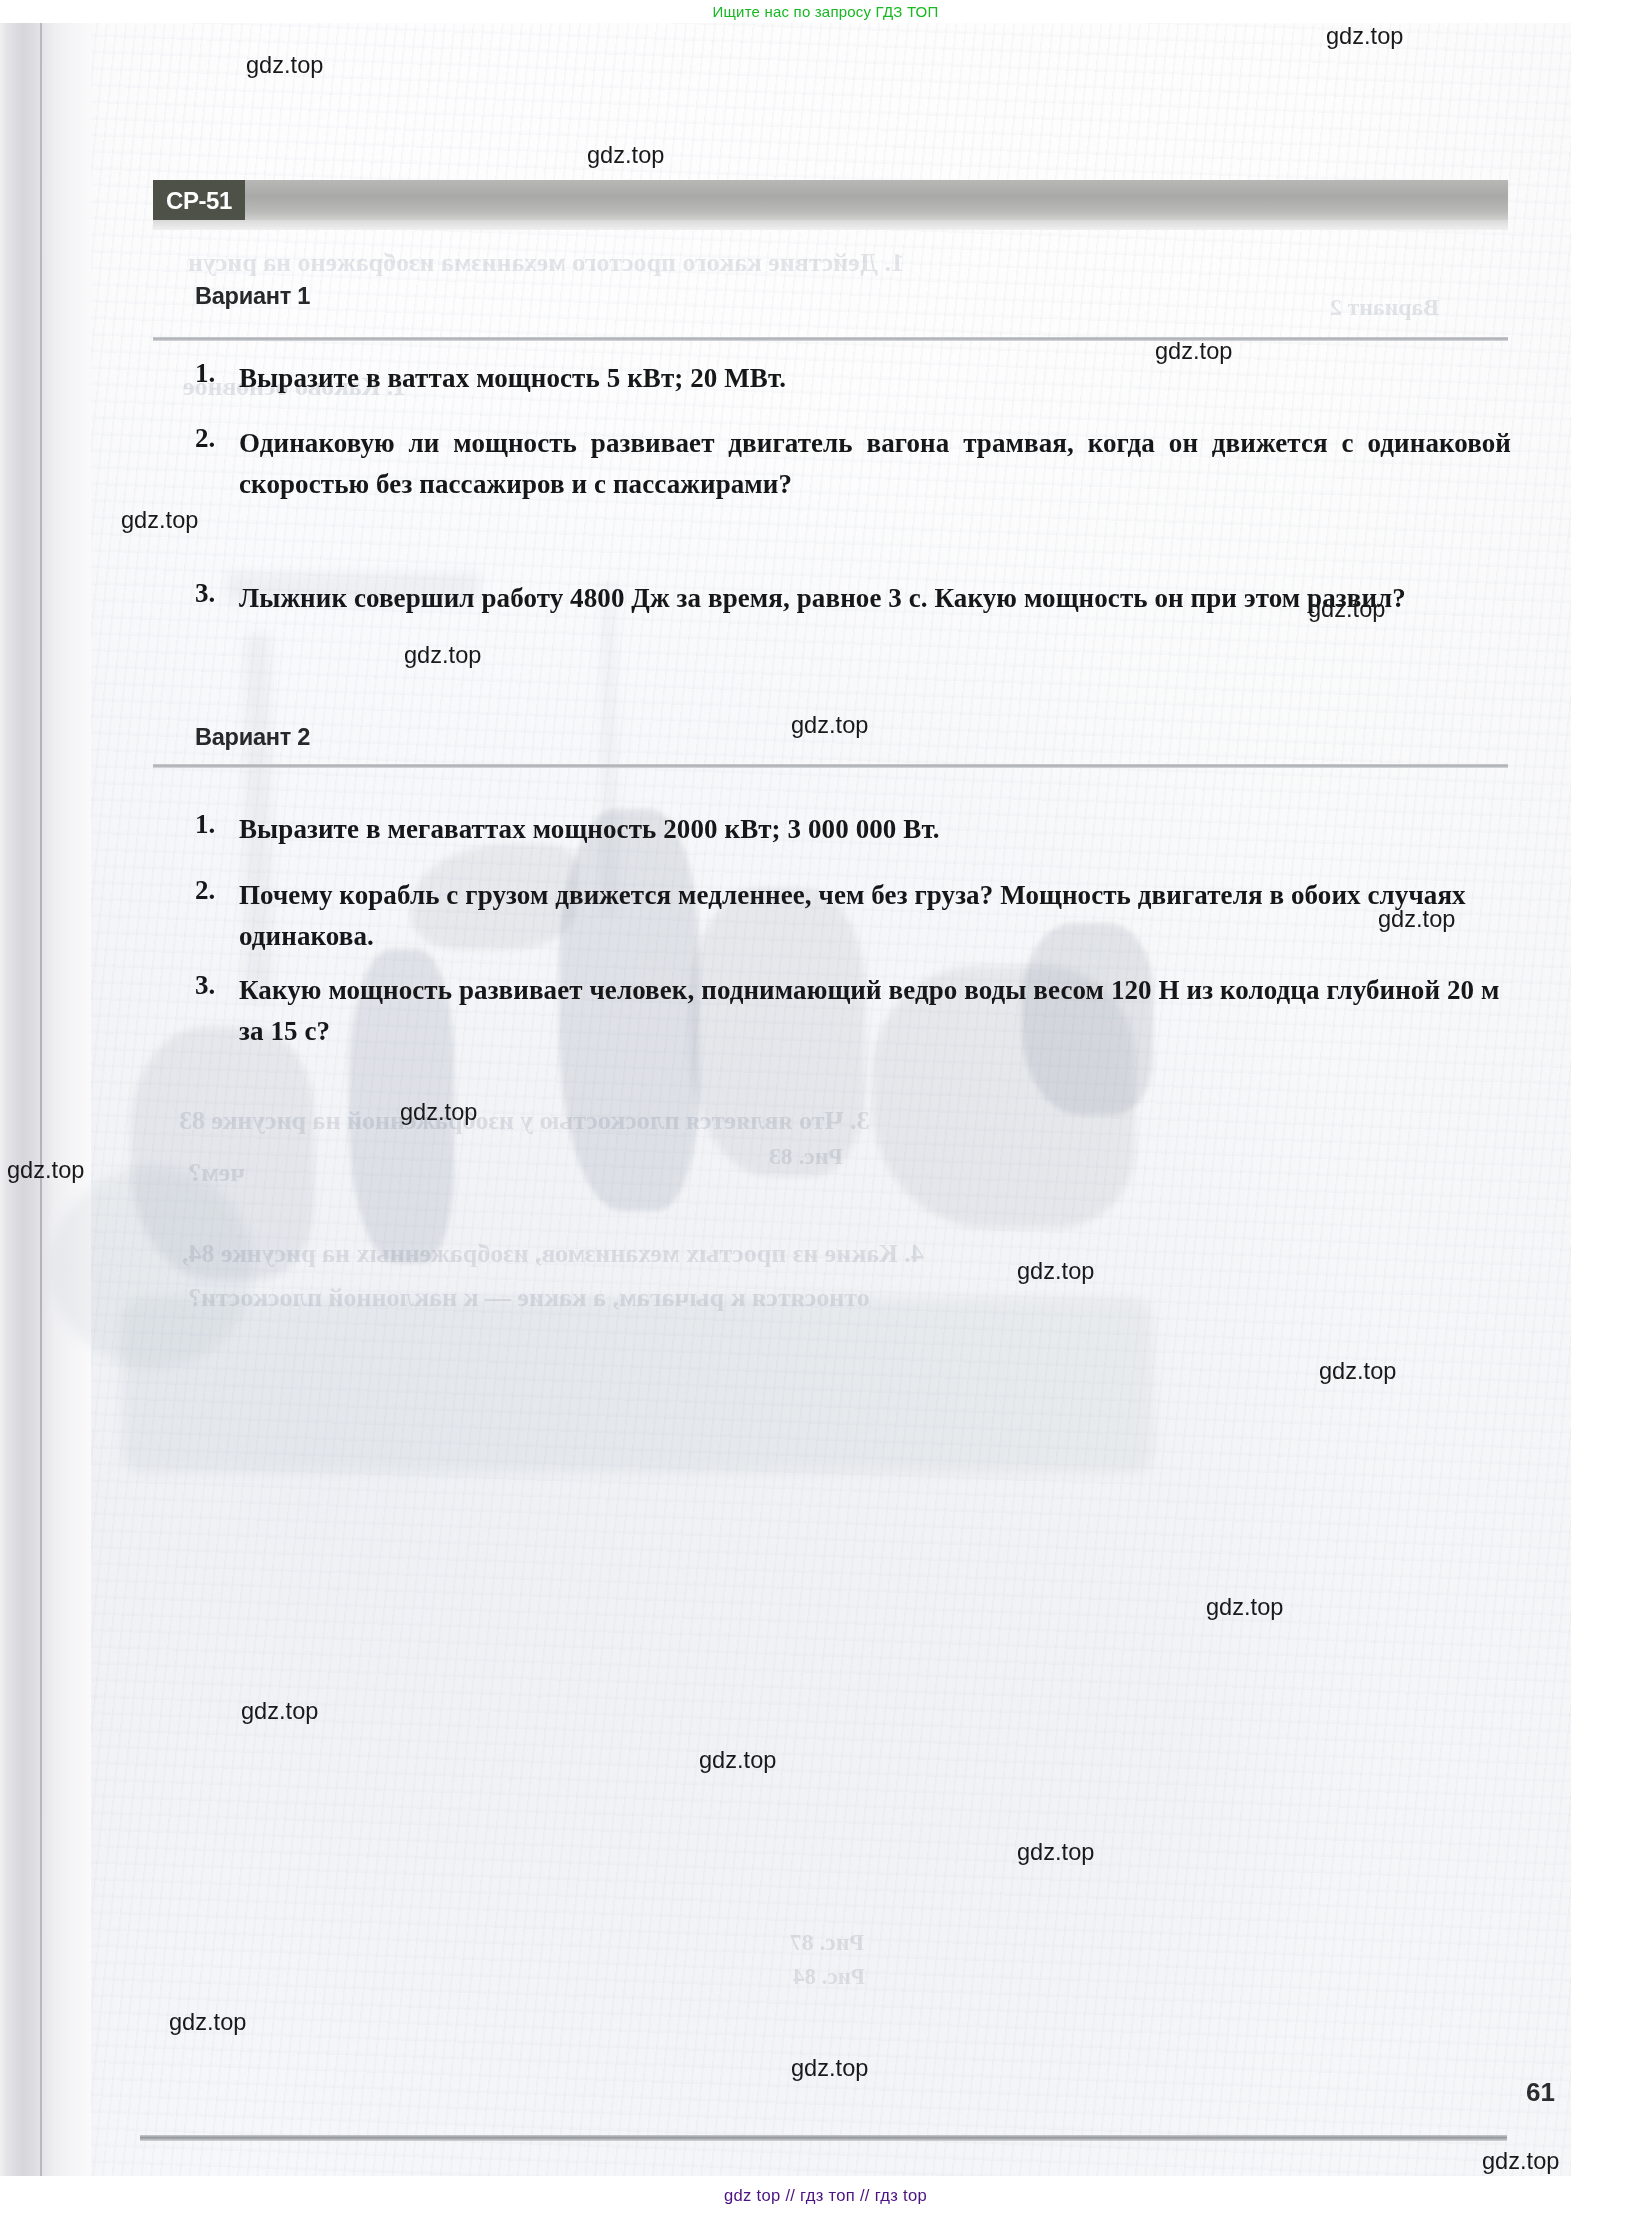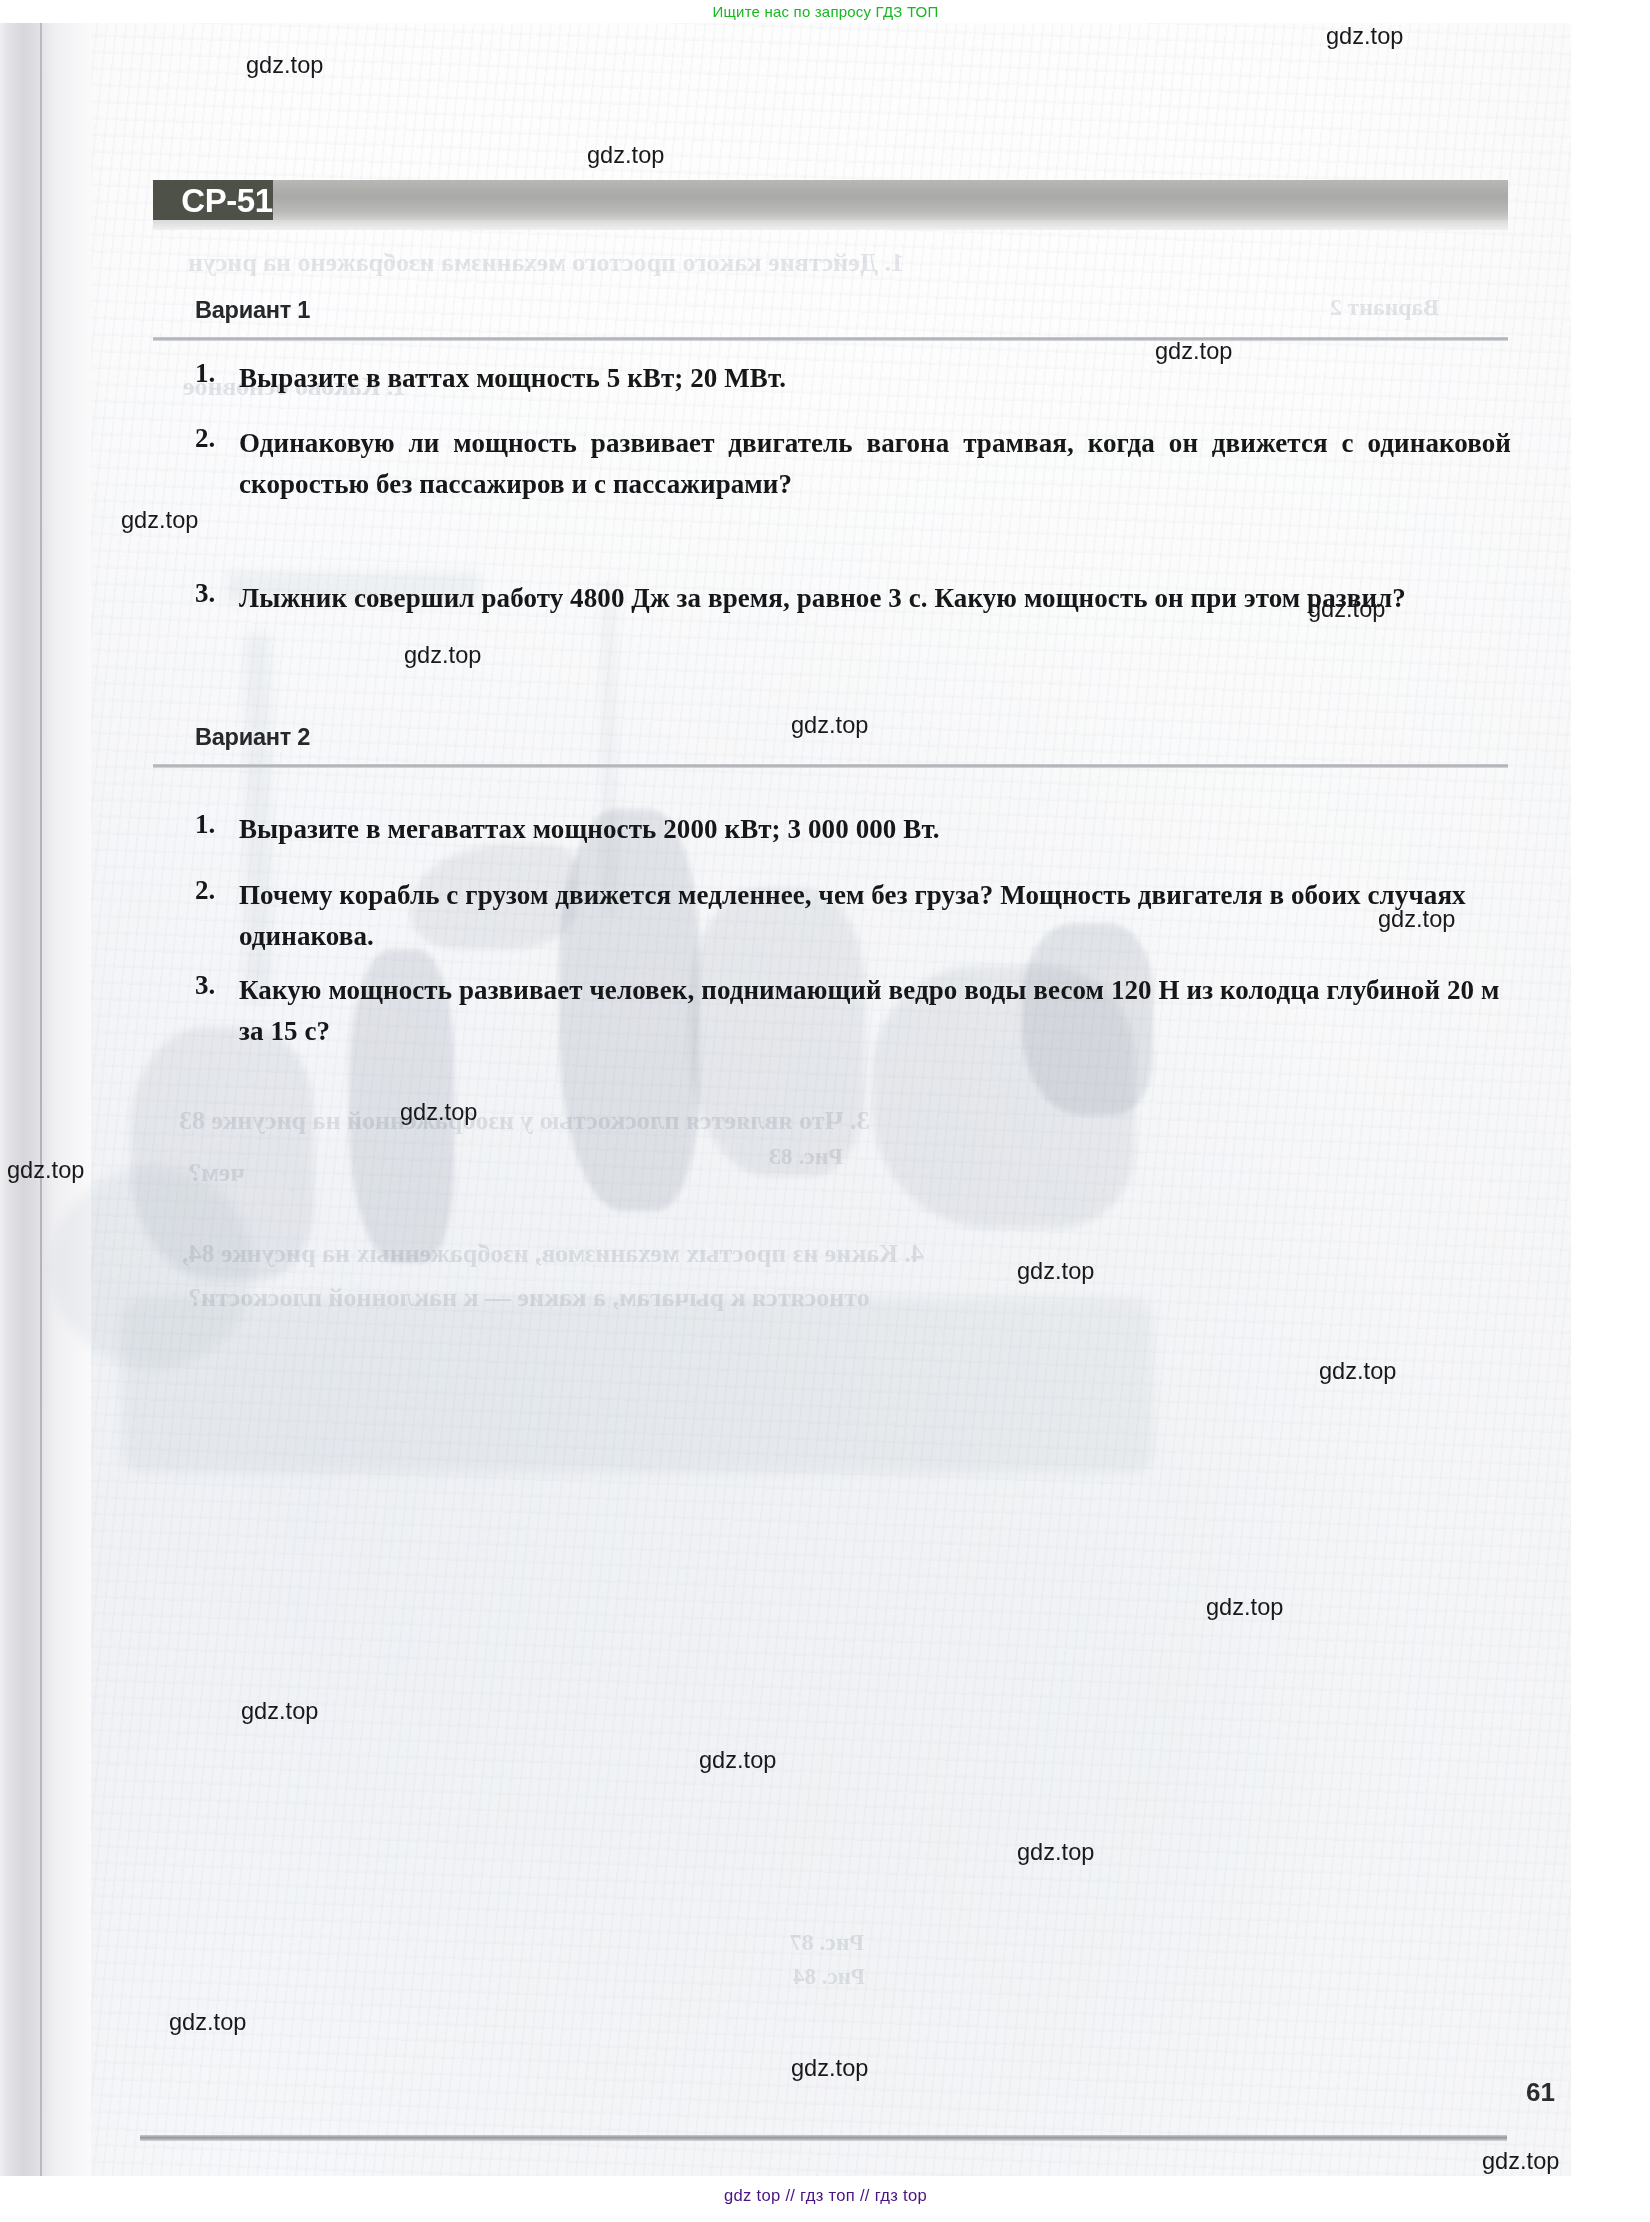--- a/index.html
+++ b/index.html
@@ -119,25 +119,24 @@
     z-index: 10;
   }
   .title-badge {
     position: absolute;
     left: 0; top: 0;
     width: 92px; height: 40px;
     background: #4e5148;
     color: #ffffff;
     font-family: "Liberation Sans", sans-serif;
     font-weight: 700;
-    font-size: 33px;
+    font-size: 24px;
     letter-spacing: -0.4px;
     text-align: center;
     line-height: 41px;
-    padding-left: 28px;
   }
   .title-text {
     position: absolute;
     left: 104px; top: 1.7px;
     font-family: "Liberation Sans", sans-serif;
     font-weight: 700;
     font-size: 27px;
     color: #1b1c1a;
     line-height: 39px;
     letter-spacing: -0.2px;
@@ -279,21 +278,21 @@
         <span class="ghost-text" style="left: 188px; top: 1260px; font-size: 26px;">относятся к рычагам, а какие — к наклонной плоскости?</span>
         <span class="ghost-text" style="left: 790px; top: 1906px; font-size: 23.6px;">Рис. 87</span>
         <span class="ghost-text" style="left: 793px; top: 1941px; font-size: 23px;">Рис. 84</span>
       </div>
 
     <div class="title-strip">
       <div class="title-badge" style="background: rgb(78, 81, 72);">СР-51</div>
     </div>
     <div class="title-strip-under"></div>
 
-    <div class="variant-head" style="top:274px;">Вариант 1</div>
+    <div class="variant-head" style="top:260px;">Вариант 1</div>
     <div class="variant-rule" style="top:314px;"></div>
 
     <div class="task" style="top:335px;">
       <span class="task-num">1.</span>
       <div class="task-body">Выразите в ваттах мощность 5 кВт; 20 МВт.</div>
     </div>
 
     <div class="task" style="top:400px;">
       <span class="task-num">2.</span>
       <div class="task-body justify">Одинаковую ли мощность развивает двигатель вагона трамвая, когда он движется с одинаковой скоростью без пассажиров и с пассажирами?</div>

